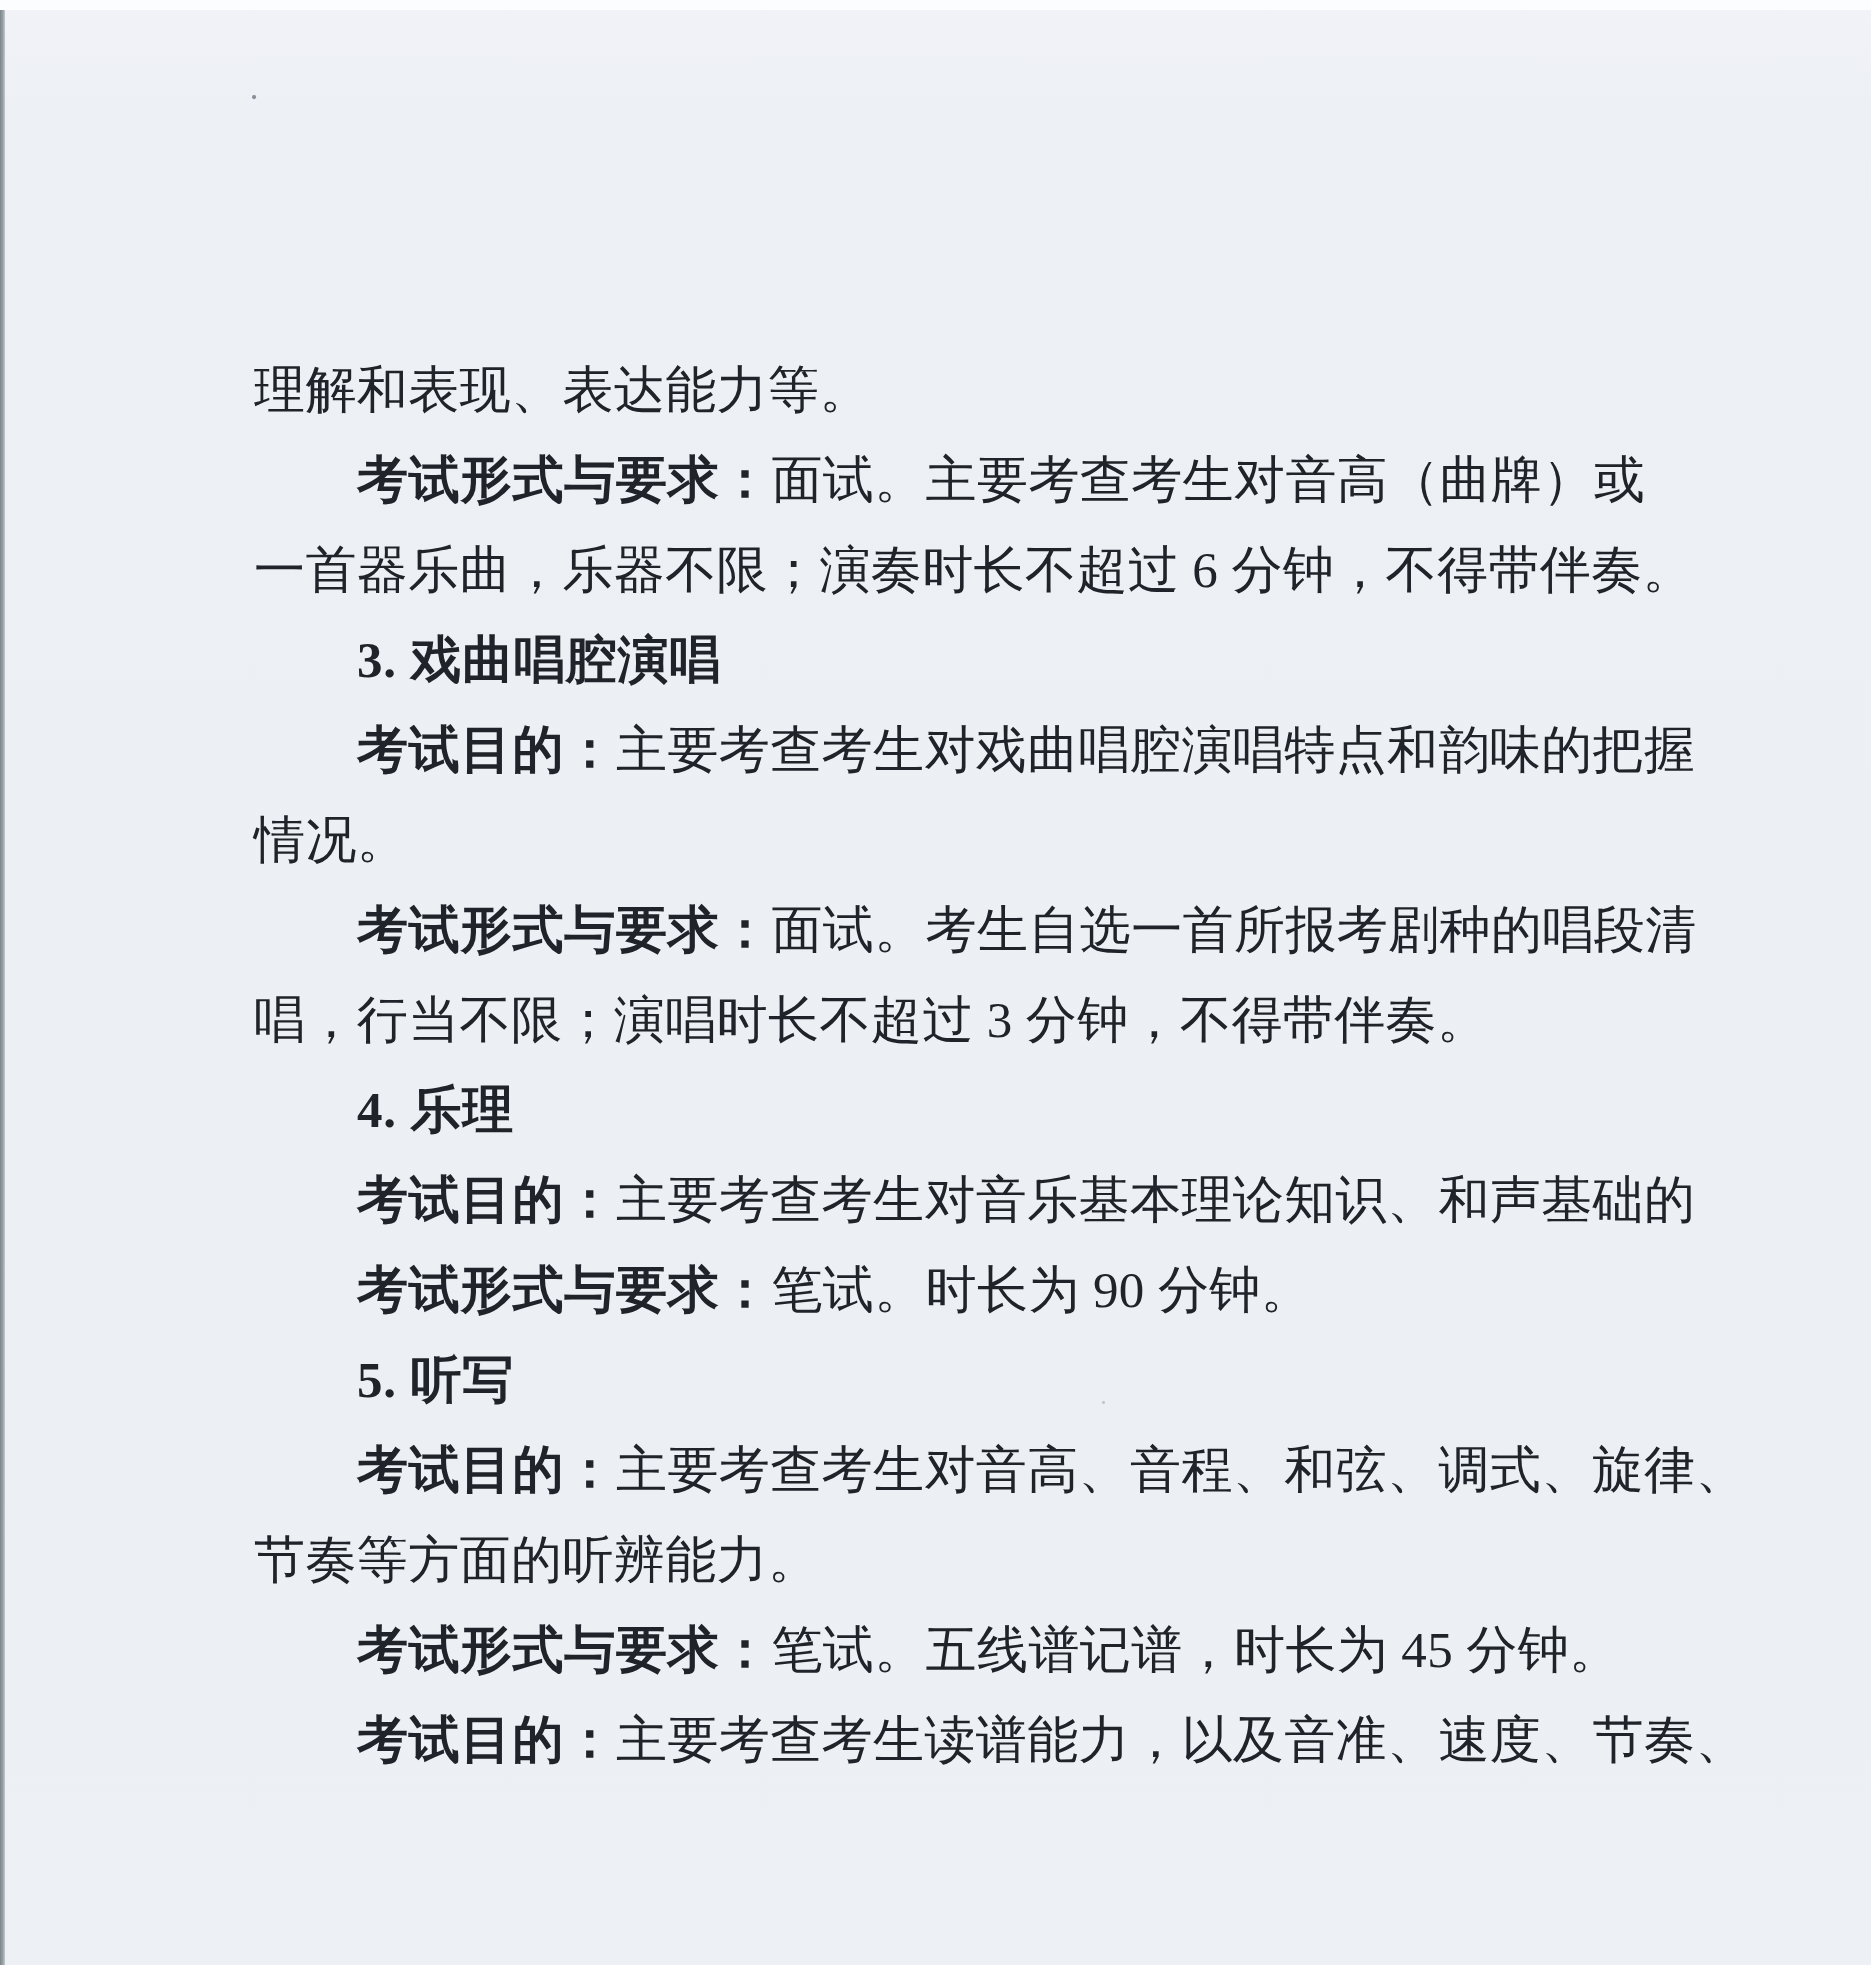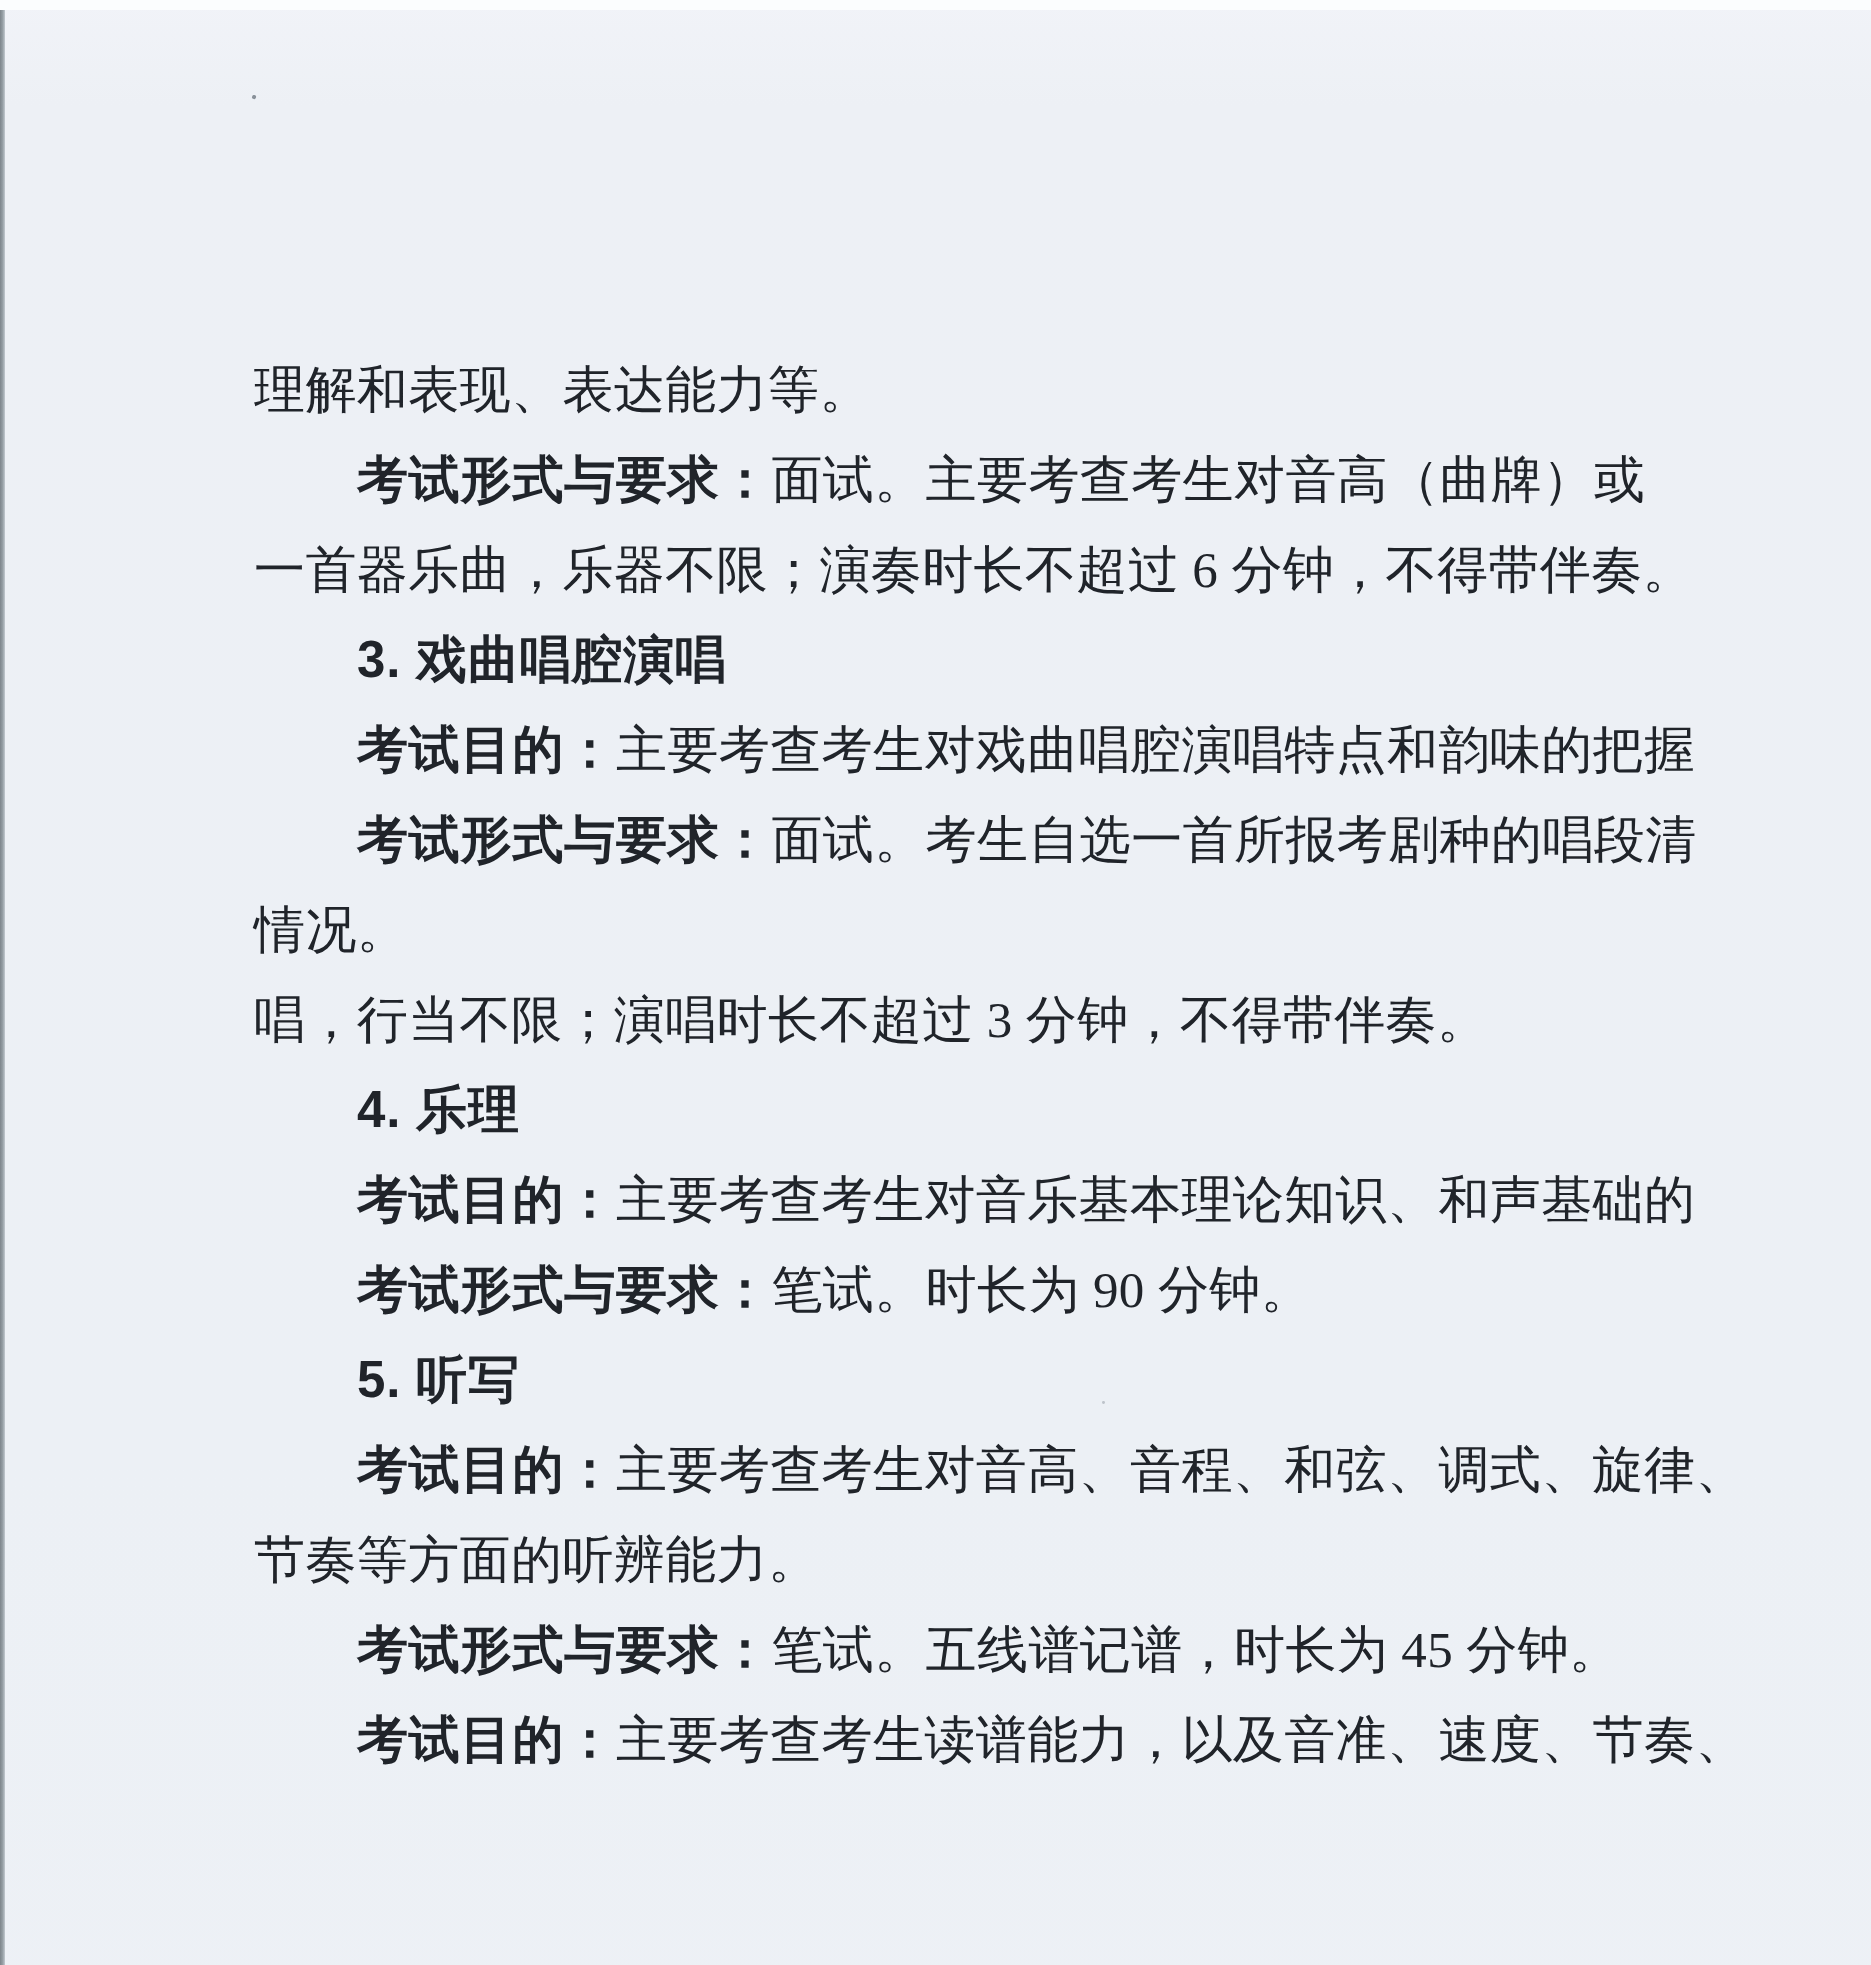--- a/index.html
+++ b/index.html
@@ -43,21 +43,21 @@
   }
   .line {
     height: 90px;
     line-height: 90px;
     font-size: 51px;
     letter-spacing: 0.4px;
     white-space: nowrap;
   }
   .line.indent { padding-left: 103px; }
   .head {
-    font-family: Liberation Sans, sans-serif;
+    font-family: Liberation Serif, serif;
     font-weight: 700;
     letter-spacing: 0.8px;
   }
   .body-text { font-weight: 400; }
 </style>
 </head>
 <body>
 
 <div class="page">
 
@@ -77,25 +77,25 @@
     </div>
       <div class="line">
       <span class="head"></span><span class="body-text">一首器乐曲，乐器不限；演奏时长不超过 6 分钟，不得带伴奏。</span>
     </div>
       <div class="line indent">
       <span class="head">3. 戏曲唱腔演唱</span><span class="body-text"></span>
     </div>
       <div class="line indent">
       <span class="head">考试目的：</span><span class="body-text">主要考查考生对戏曲唱腔演唱特点和韵味的把握</span>
     </div>
+      <div class="line">
+      <span class="head"></span><span class="body-text">情况。</span>
+    </div>
       <div class="line indent">
       <span class="head">考试形式与要求：</span><span class="body-text">面试。考生自选一首所报考剧种的唱段清</span>
-    </div>
-      <div class="line">
-      <span class="head"></span><span class="body-text">情况。</span>
     </div>
       <div class="line">
       <span class="head"></span><span class="body-text">唱，行当不限；演唱时长不超过 3 分钟，不得带伴奏。</span>
     </div>
       <div class="line indent">
       <span class="head">4. 乐理</span><span class="body-text"></span>
     </div>
       <div class="line indent">
       <span class="head">考试目的：</span><span class="body-text">主要考查考生对音乐基本理论知识、和声基础的</span>
     </div>

